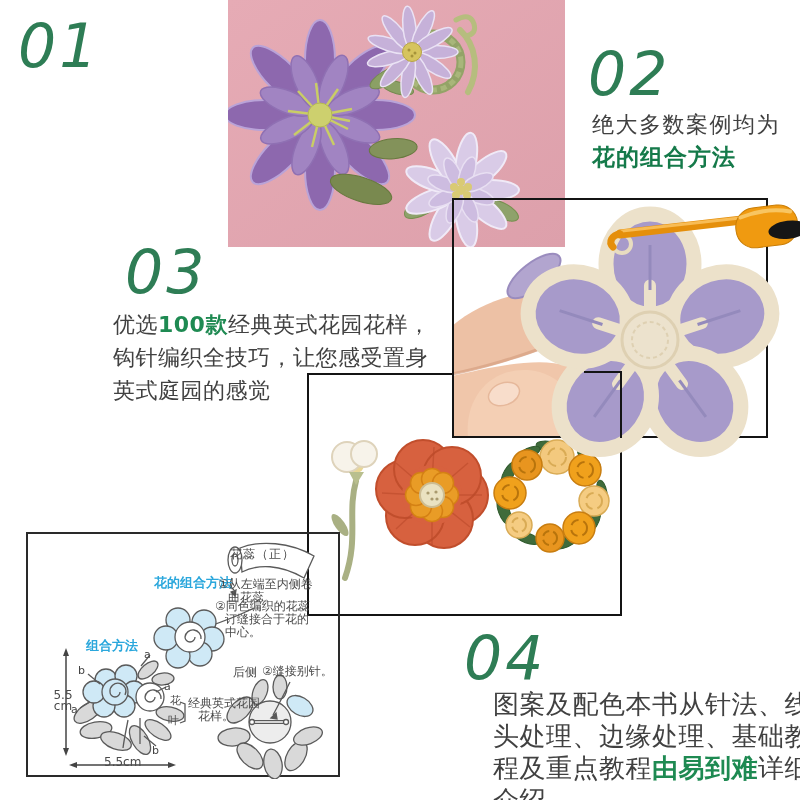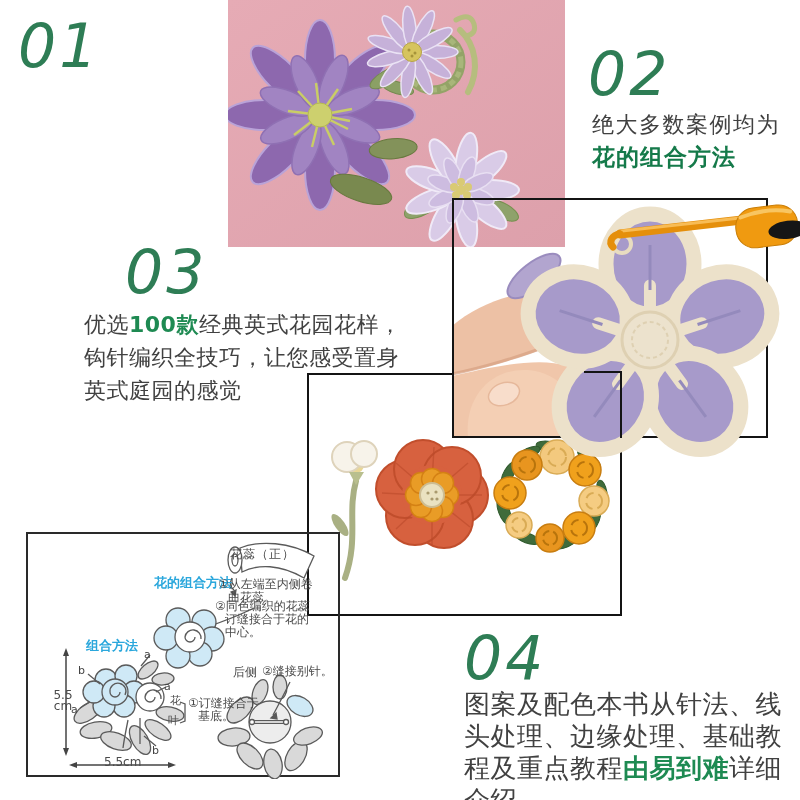--- a/index.html
+++ b/index.html
@@ -3,21 +3,21 @@
 <meta charset="utf-8">
 <style>
   html,body{margin:0;padding:0;background:#fff;}
   #canvas{position:relative;width:800px;height:800px;background:#ffffff;overflow:hidden;
           font-family:"DejaVu Sans",sans-serif;}
   .abs{position:absolute;}
   .num{color:#2e7d55;font-size:60px;font-style:italic;font-weight:300;
        letter-spacing:3px;line-height:1;z-index:9;}
   .t-line{font-size:22px;color:#414141;letter-spacing:1.5px;z-index:9;white-space:nowrap;}
   .green-bold{color:#157a4a;font-weight:bold;font-size:23px;letter-spacing:1px;}
-  .para{font-size:22px;line-height:33px;color:#414141;letter-spacing:0.5px;z-index:9;}
+  .para{font-size:22px;line-height:33px;color:#414141;letter-spacing:0.5px;z-index:9;margin-left:29px;}
   .hl{color:#1e8a52;font-weight:bold;}
   #pink-photo{left:228px;top:0;width:337px;height:247px;z-index:4;}
   #box1-fill{left:452px;top:198px;width:316px;height:240px;background:#fff;z-index:3;}
   #box1-border{left:452px;top:198px;width:316px;height:240px;border:2px solid #141414;
                box-sizing:border-box;z-index:6;}
   #svg-hand{left:452px;top:198px;width:316px;height:240px;z-index:5;}
   #svg-motif{left:452px;top:198px;width:348px;height:268px;z-index:7;}
   #box2-border{left:307px;top:373px;width:315px;height:243px;border:2px solid #141414;
                box-sizing:border-box;z-index:2;}
   #svg-flowers{left:307px;top:373px;width:315px;height:243px;z-index:2;}
@@ -394,21 +394,21 @@
       <span>5.5</span><br>
       <span>cm</span>
     </div>
     <div class="dg dg-letter" style="left:116px;top:114px;">a</div>
     <div class="dg dg-letter" style="left:50px;top:130px;">b</div>
     <div class="dg dg-letter" style="left:136px;top:146px;">a</div>
     <div class="dg dg-letter" style="left:43px;top:169px;">a</div>
     <div class="dg dg-letter" style="left:124px;top:210px;">b</div>
     <div class="dg" style="left:142px;top:160px;font-size:11px;">花</div>
     <div class="dg" style="left:140px;top:180px;font-size:11px;">叶</div>
-    <div class="dg dg-step" style="left:160px;top:163px;width:64px;">①订缝接合于基底。</div>
+    <div class="dg dg-step" style="left:160px;top:163px;width:64px;">经典英式花园花样。</div>
     <div class="dg nowrap" style="left:205px;top:132px;">后侧</div>
     <div class="dg nowrap" style="left:234px;top:131px;">②缝接别针。</div>
     <div class="dg nowrap" style="left:76px;top:222px;">5.5cm</div>
   </div>
 
   <div class="abs num" style="left:18px;top:16px;">01</div>
 
   <div class="abs num" style="left:588px;top:44px;">02</div>
   <div class="abs t-line" style="left:592px;top:110px;">绝大多数案例均为</div>
   <div class="abs t-line green-bold" style="left:592px;top:142px;">花的组合方法</div>

